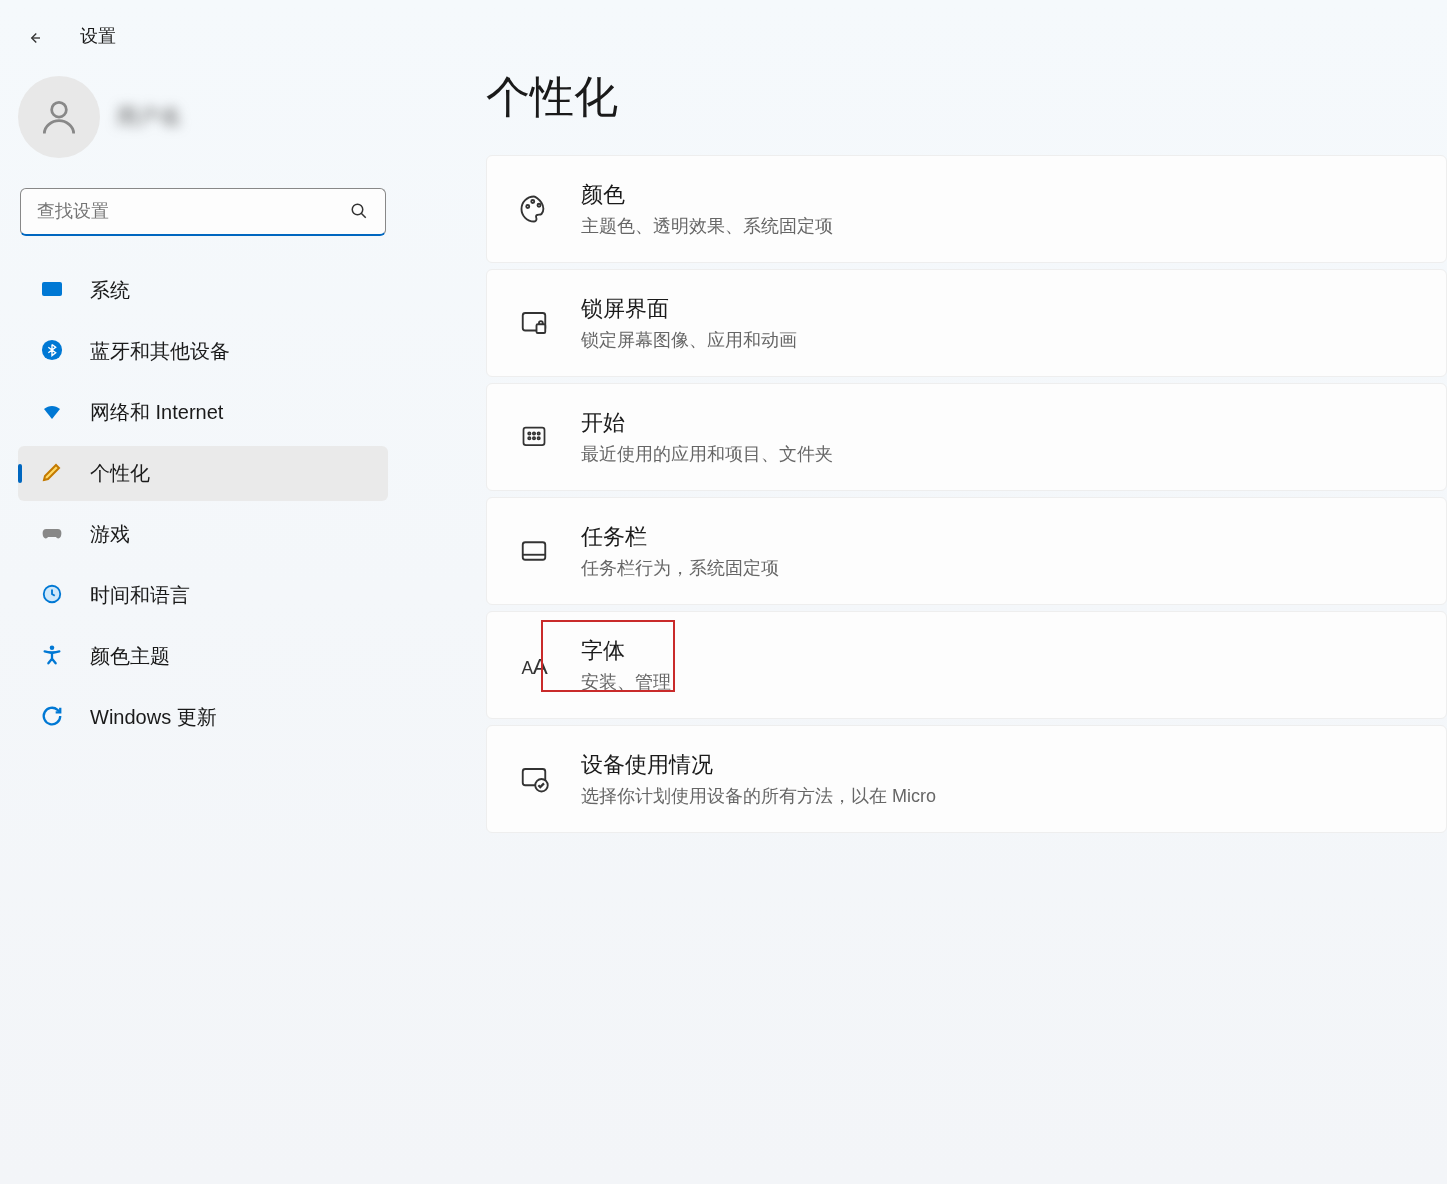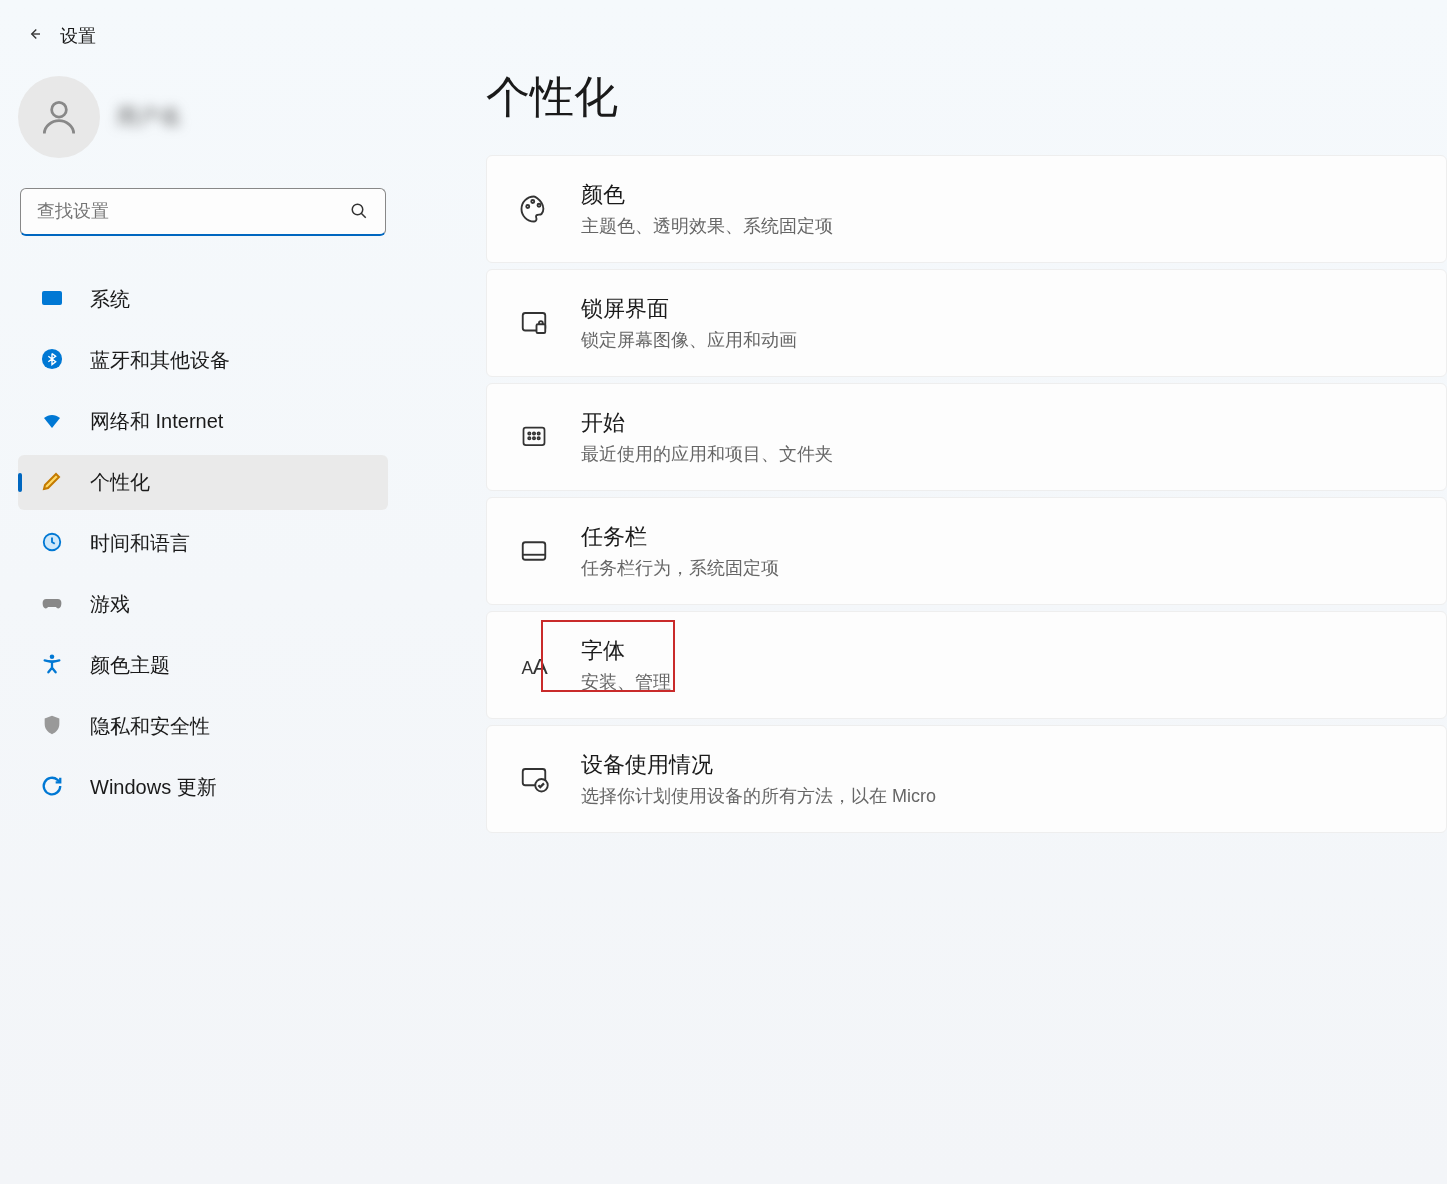--- a/index.html
+++ b/index.html
@@ -9,23 +9,23 @@
       font-family: "Segoe UI", "Microsoft YaHei", sans-serif;
     }
     body {
       background: linear-gradient(180deg, #f5f9fc 0%, #f3f5f8 100%);
       width: 1447px;
       height: 1184px;
       overflow: hidden;
     }
     .header {
       display: flex;
-      align-items: flex-start;
+      align-items: flex-end;
       padding: 24px 40px 8px 24px;
-      gap: 16px;
+      gap: 36px;
     }
     .back-button {
       width: 20px;
       height: 20px;
       display: flex;
       align-items: center;
       justify-content: center;
       cursor: pointer;
     }
     .app-title {
@@ -54,21 +54,21 @@
       display: flex;
       align-items: center;
       justify-content: center;
     }
     .username {
       filter: blur(6px);
       font-size: 22px;
       color: #555;
     }
     .search-box {
-      margin: 0 2px 30px 2px;
+      margin: 0 2px 21px 2px;
       position: relative;
     }
     .search-input {
       width: 100%;
       height: 48px;
       padding: 0 50px 0 16px;
       font-size: 18px;
       border: 1px solid #888;
       border-bottom: 2px solid #0067c0;
       border-radius: 6px;
@@ -243,51 +243,43 @@
       <li class="nav-item active">
         <span class="nav-icon">
           <svg width="24" height="24" viewBox="0 0 24 24" fill="none" stroke="#c47a00" stroke-width="2">
               <path d="M4 20l4-1 11-11-3-3L5 16l-1 4z" fill="#ffd966"></path>
             </svg>
         </span>
         <span class="nav-label">个性化</span>
       </li>
       <li class="nav-item">
         <span class="nav-icon">
+          <svg width="24" height="24" viewBox="0 0 24 24" fill="#888">
+              <path d="M6 8h12c3 0 4 3 3 7-1 3-4 3-5 1h-8c-1 2-4 2-5-1-1-4 0-7 3-7z"></path>
+            </svg>
+        </span>
+        <span class="nav-label">游戏</span>
+      </li>
+      <li class="nav-item">
+        <span class="nav-icon">
           <svg width="22" height="22" viewBox="0 0 24 24" fill="none" stroke="#0078d4" stroke-width="2">
               <circle cx="12" cy="12" r="9" fill="#cfe8fa"></circle>
               <path d="M12 7v5l3 2"></path>
             </svg>
         </span>
         <span class="nav-label">时间和语言</span>
       </li>
       <li class="nav-item">
         <span class="nav-icon">
-          <svg width="24" height="24" viewBox="0 0 24 24" fill="#888">
-              <path d="M6 8h12c3 0 4 3 3 7-1 3-4 3-5 1h-8c-1 2-4 2-5-1-1-4 0-7 3-7z"></path>
-            </svg>
-        </span>
-        <span class="nav-label">游戏</span>
-      </li>
-      <li class="nav-item">
-        <span class="nav-icon">
           <svg width="22" height="22" viewBox="0 0 24 24" fill="#0078d4">
               <circle cx="12" cy="4" r="2.5"></circle>
               <path d="M4 8l8 2 8-2M12 10v6M12 16l-4 5M12 16l4 5" stroke="#0078d4" stroke-width="2.5" stroke-linecap="round"></path>
             </svg>
         </span>
         <span class="nav-label">颜色主题</span>
-      </li>
-      <li class="nav-item">
-        <span class="nav-icon">
-          <svg width="22" height="22" viewBox="0 0 24 24" fill="#999">
-              <path d="M12 2l8 3v6c0 5-3 9-8 11-5-2-8-6-8-11V5l8-3z"></path>
-            </svg>
-        </span>
-        <span class="nav-label">隐私和安全性</span>
       </li>
       <li class="nav-item">
         <span class="nav-icon">
           <svg width="22" height="22" viewBox="0 0 24 24" fill="none" stroke="#0078d4" stroke-width="2.5">
               <path d="M21 12a9 9 0 11-3-6.7L21 8"></path>
               <path d="M21 3v5h-5"></path>
             </svg>
         </span>
         <span class="nav-label">Windows 更新</span>
       </li>

